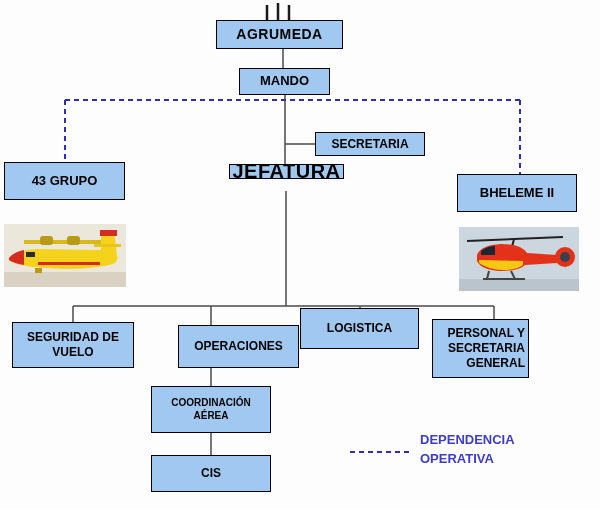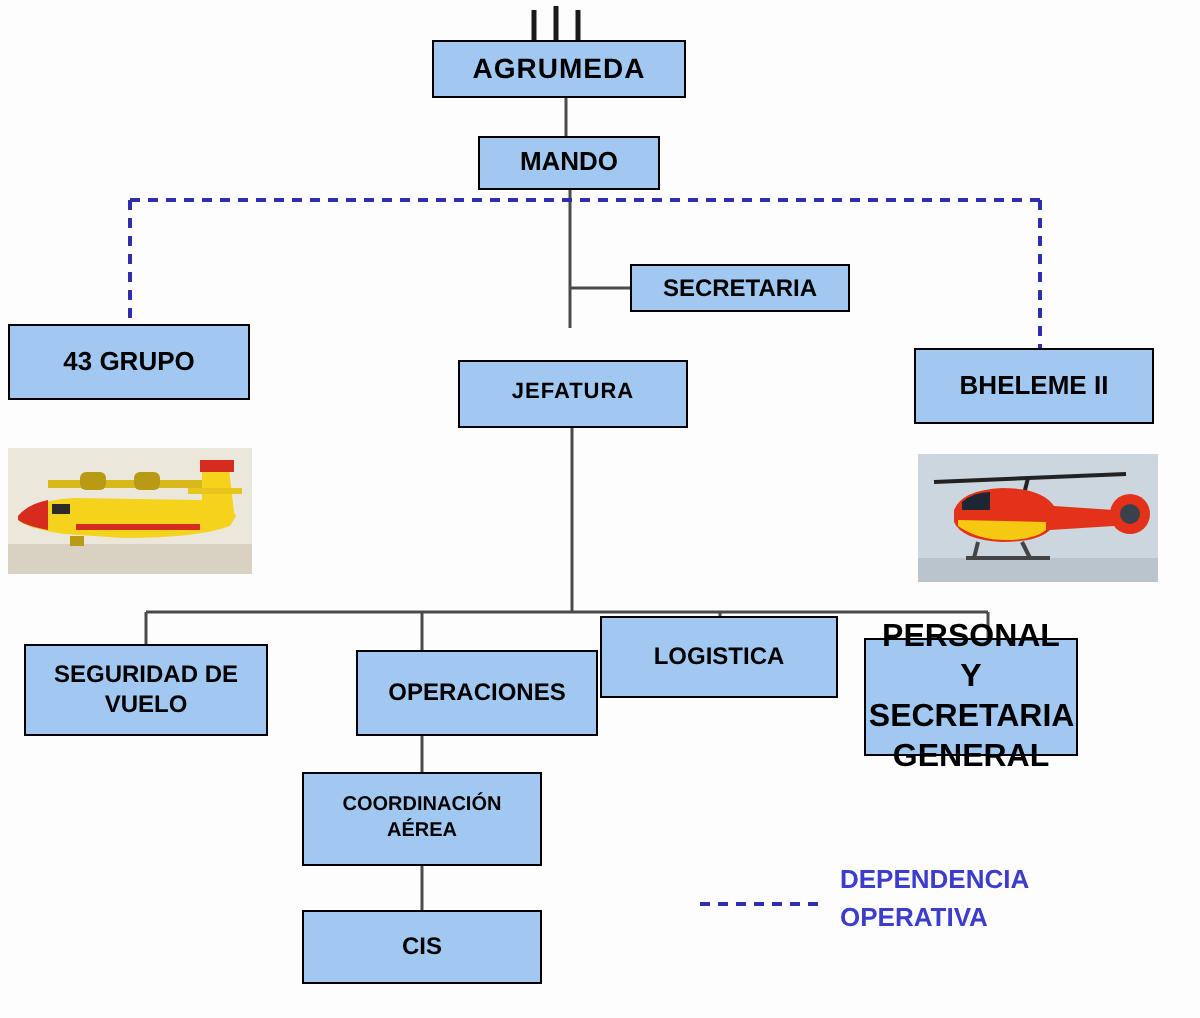--- a/index.html
+++ b/index.html
@@ -13,27 +13,27 @@
   .dashed-line{stroke:var(--dashed,#2d2dae);stroke-width:2;stroke-dasharray:5 4;fill:none;}
   .node{
     position:absolute;display:flex;align-items:center;justify-content:center;
     text-align:center;background:var(--box-fill,#a0c8f0);
     border:1px solid var(--box-border,#000);font-weight:bold;color:#000000;
     line-height:1.25;box-sizing:border-box;padding:1px 3px;
   }
   #n-agrumeda{left:216px;top:20px;width:127px;height:29px;font-size:14px;letter-spacing:.5px;}
   #n-mando{left:239px;top:68px;width:91px;height:27px;font-size:13px;}
   #n-secretaria{left:315px;top:132px;width:110px;height:24px;font-size:12px;}
-  #n-jefatura{left:229px;top:164px;width:115px;height:34px;font-size:11px;letter-spacing:.5px;margin-top:16px;}
+  #n-jefatura{left:229px;top:164px;width:115px;height:15px;font-size:20px;letter-spacing:.5px;}
   #n-grupo43{left:4px;top:162px;width:121px;height:38px;font-size:13px;}
   #n-bheleme{left:457px;top:174px;width:120px;height:38px;font-size:13px;}
   #n-seguridad{left:12px;top:322px;width:122px;height:46px;font-size:12px;}
   #n-operaciones{left:150px;top:325px;width:121px;height:43px;font-size:12px;margin-left:28px;}
   #n-logistica{left:300px;top:308px;width:119px;height:41px;font-size:12px;}
-  #n-personal{left:432px;top:319px;width:107px;height:59px;font-size:16px;}
+  #n-personal{left:432px;top:319px;width:97px;height:59px;font-size:12px;text-align:right;}
   #n-coordinacion{left:151px;top:386px;width:120px;height:47px;font-size:10px;}
   #n-cis{left:151px;top:455px;width:120px;height:37px;font-size:12px;}
   .photo{position:absolute;display:block;}
   #img-seaplane{left:4px;top:224px;width:122px;height:63px;}
   #img-helicopter{left:459px;top:227px;width:120px;height:64px;}
   #legend-text{
     position:absolute;left:420px;top:431px;width:125px;
     color:var(--legend-text,#3c3ccd);font-weight:bold;font-size:13px;line-height:1.45;
   }
 </style>

